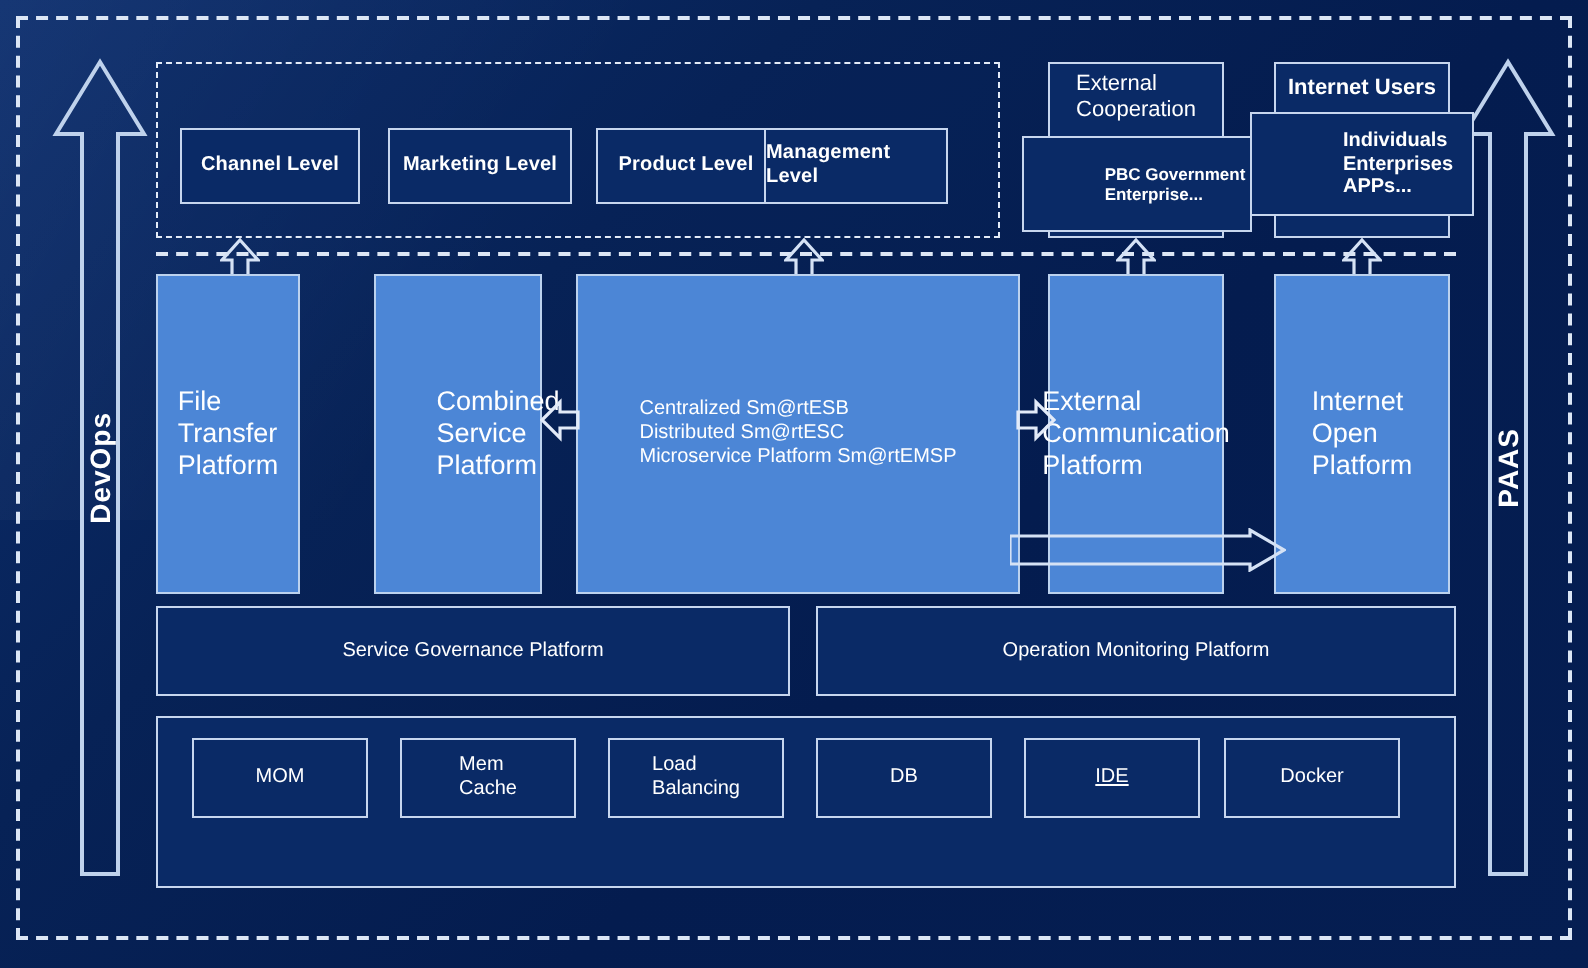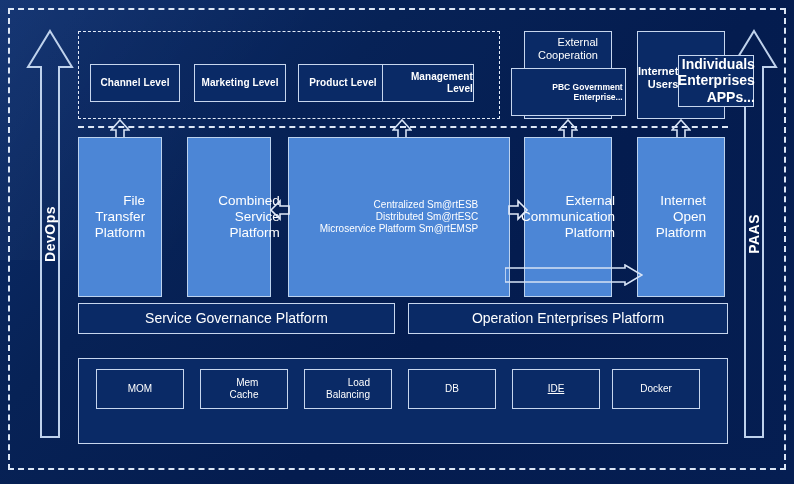--- a/index.html
+++ b/index.html
@@ -31,21 +31,21 @@
     left: 8px; top: 8px; width: 778px; height: 462px;
     border: 2px dashed #DCE6F5;
   }
 
   
   .box {
     border: 1.4px solid #C7D6EE;
     display: flex;
     align-items: center;
     justify-content: center;
-    text-align: right;
+    text-align: left;
     line-height: 1.18;
   }
   .box-dark { background: #0A2A66; }
   .box-lite { background: #4C86D6; border-color: #BCD2EE; }
 
   
   .level-group {
     left: 78px; top: 31px; width: 422px; height: 88px;
     border: 1.6px dashed #E3EBF8;
     background: rgba(8,36,90,0.25);
@@ -71,22 +71,22 @@
   .plat {
     top: 137px;
     font-size: 13.5px;
     font-weight: 400;
     padding: 0 4px;
   }
   .plat-center { font-size: 10px; }
 
   
   .gov {
-    top: 303px; height: 31px;
-    font-size: 14px;
+    top: 303px; height: 45px;
+    font-size: 10px;
   }
 
   
   .tech-panel {
     left: 78px; top: 358px; width: 650px; height: 86px;
     border: 1.4px solid #C7D6EE;
     background: #0A2A66;
   }
   .tech-box {
     top: 369px; height: 40px;
@@ -159,23 +159,23 @@
     <span>Management Level</span>
   </div>
 
   <div class="abs box box-dark" style="left:524px; top:31px; width:88px; height:88px; flex-direction:column; justify-content:flex-start; padding-top:4px;">
     <div class="ext-title nowrap">External
 Cooperation</div>
     <div class="box box-dark nowrap" style="margin-top:5px; width:74px; height:46px; font-size:8.5px; font-weight:700;padding-left:39px;">PBC Government
 Enterprise...</div>
   </div>
 
-  <div class="abs box box-dark" style="left:637px; top:31px; width:88px; height:88px; flex-direction:row; justify-content:flex-start; padding-top:6px;">
+  <div class="abs box box-dark" style="left:637px; top:31px; width:88px; height:88px; flex-direction:column; justify-content:flex-start; padding-top:6px;">
     <div class="ext-title" style="font-weight:700;">Internet Users</div>
-    <div class="box box-dark nowrap" style="margin-top:5px; width:74px; height:50px; font-size:14px; font-weight:700;">Individuals
+    <div class="box box-dark nowrap" style="margin-top:5px; width:74px; height:50px; font-size:10px; font-weight:700;padding-left:36px;">Individuals
 Enterprises
 APPs...</div>
   </div>
 
   <div class="abs dash-divider"></div>
 
   <div class="abs up-arrow" style="left:110px; top:119px;">
     <svg viewBox="0 0 20 26">
         <polygon points="10,1 19,11 14,11 14,25 6,25 6,11 1,11" fill="none" stroke="#D5E2F5" stroke-width="1.6"></polygon>
       </svg>
@@ -189,21 +189,21 @@
     <svg viewBox="0 0 20 26">
         <polygon points="10,1 19,11 14,11 14,25 6,25 6,11 1,11" fill="none" stroke="#D5E2F5" stroke-width="1.6"></polygon>
       </svg>
   </div>
   <div class="abs up-arrow" style="left:671px; top:119px;">
     <svg viewBox="0 0 20 26">
         <polygon points="10,1 19,11 14,11 14,25 6,25 6,11 1,11" fill="none" stroke="#D5E2F5" stroke-width="1.6"></polygon>
       </svg>
   </div>
 
-  <div class="abs box box-lite plat nowrap" style="left:78px; width:84px; height:160px;">File
+  <div class="abs box box-lite plat nowrap" style="left:78px; width:72px; height:160px;">File
 Transfer
 Platform</div>
 
   <div class="abs box box-lite plat nowrap" style="left:187px; width:84px; height:160px;padding-left:44px;">Combined
 Service
 Platform</div>
 
   <div class="abs box box-lite plat plat-center nowrap" style="left:288px; width:222px; height:160px;">Centralized Sm@rtESB
 Distributed Sm@rtESC
 Microservice Platform Sm@rtEMSP</div>
@@ -228,21 +228,21 @@
       </svg>
   </div>
 
   <div class="abs h-arrow" style="left:505px; top:264px; width:138px; height:22px;">
     <svg viewBox="0 0 138 22" preserveAspectRatio="none">
       <polygon points="0,4 120,4 120,1 137,11 120,21 120,18 0,18" fill="none" stroke="#D5E2F5" stroke-width="1.6"></polygon>
     </svg>
   </div>
 
   <div class="abs box box-dark gov" style="left:78px; width:317px;">Service Governance Platform</div>
-  <div class="abs box box-dark gov" style="left:408px; width:320px;">Operation Enterprises Platform</div>
+  <div class="abs box box-dark gov" style="left:408px; width:320px;">Operation Monitoring Platform</div>
 
   <div class="abs tech-panel"></div>
 
   <div class="abs box box-dark tech-box nowrap" style="left:200px; width:88px;">Mem
 Cache</div>
   <div class="abs box box-dark tech-box nowrap" style="left:96px;  width:88px;">MOM</div>
   <div class="abs box box-dark tech-box nowrap" style="left:304px; width:88px;">Load
 Balancing</div>
   <div class="abs box box-dark tech-box nowrap" style="left:408px; width:88px;">DB</div>
   <div class="abs box box-dark tech-box nowrap" style="left:512px; width:88px;text-decoration:underline;">IDE</div>

